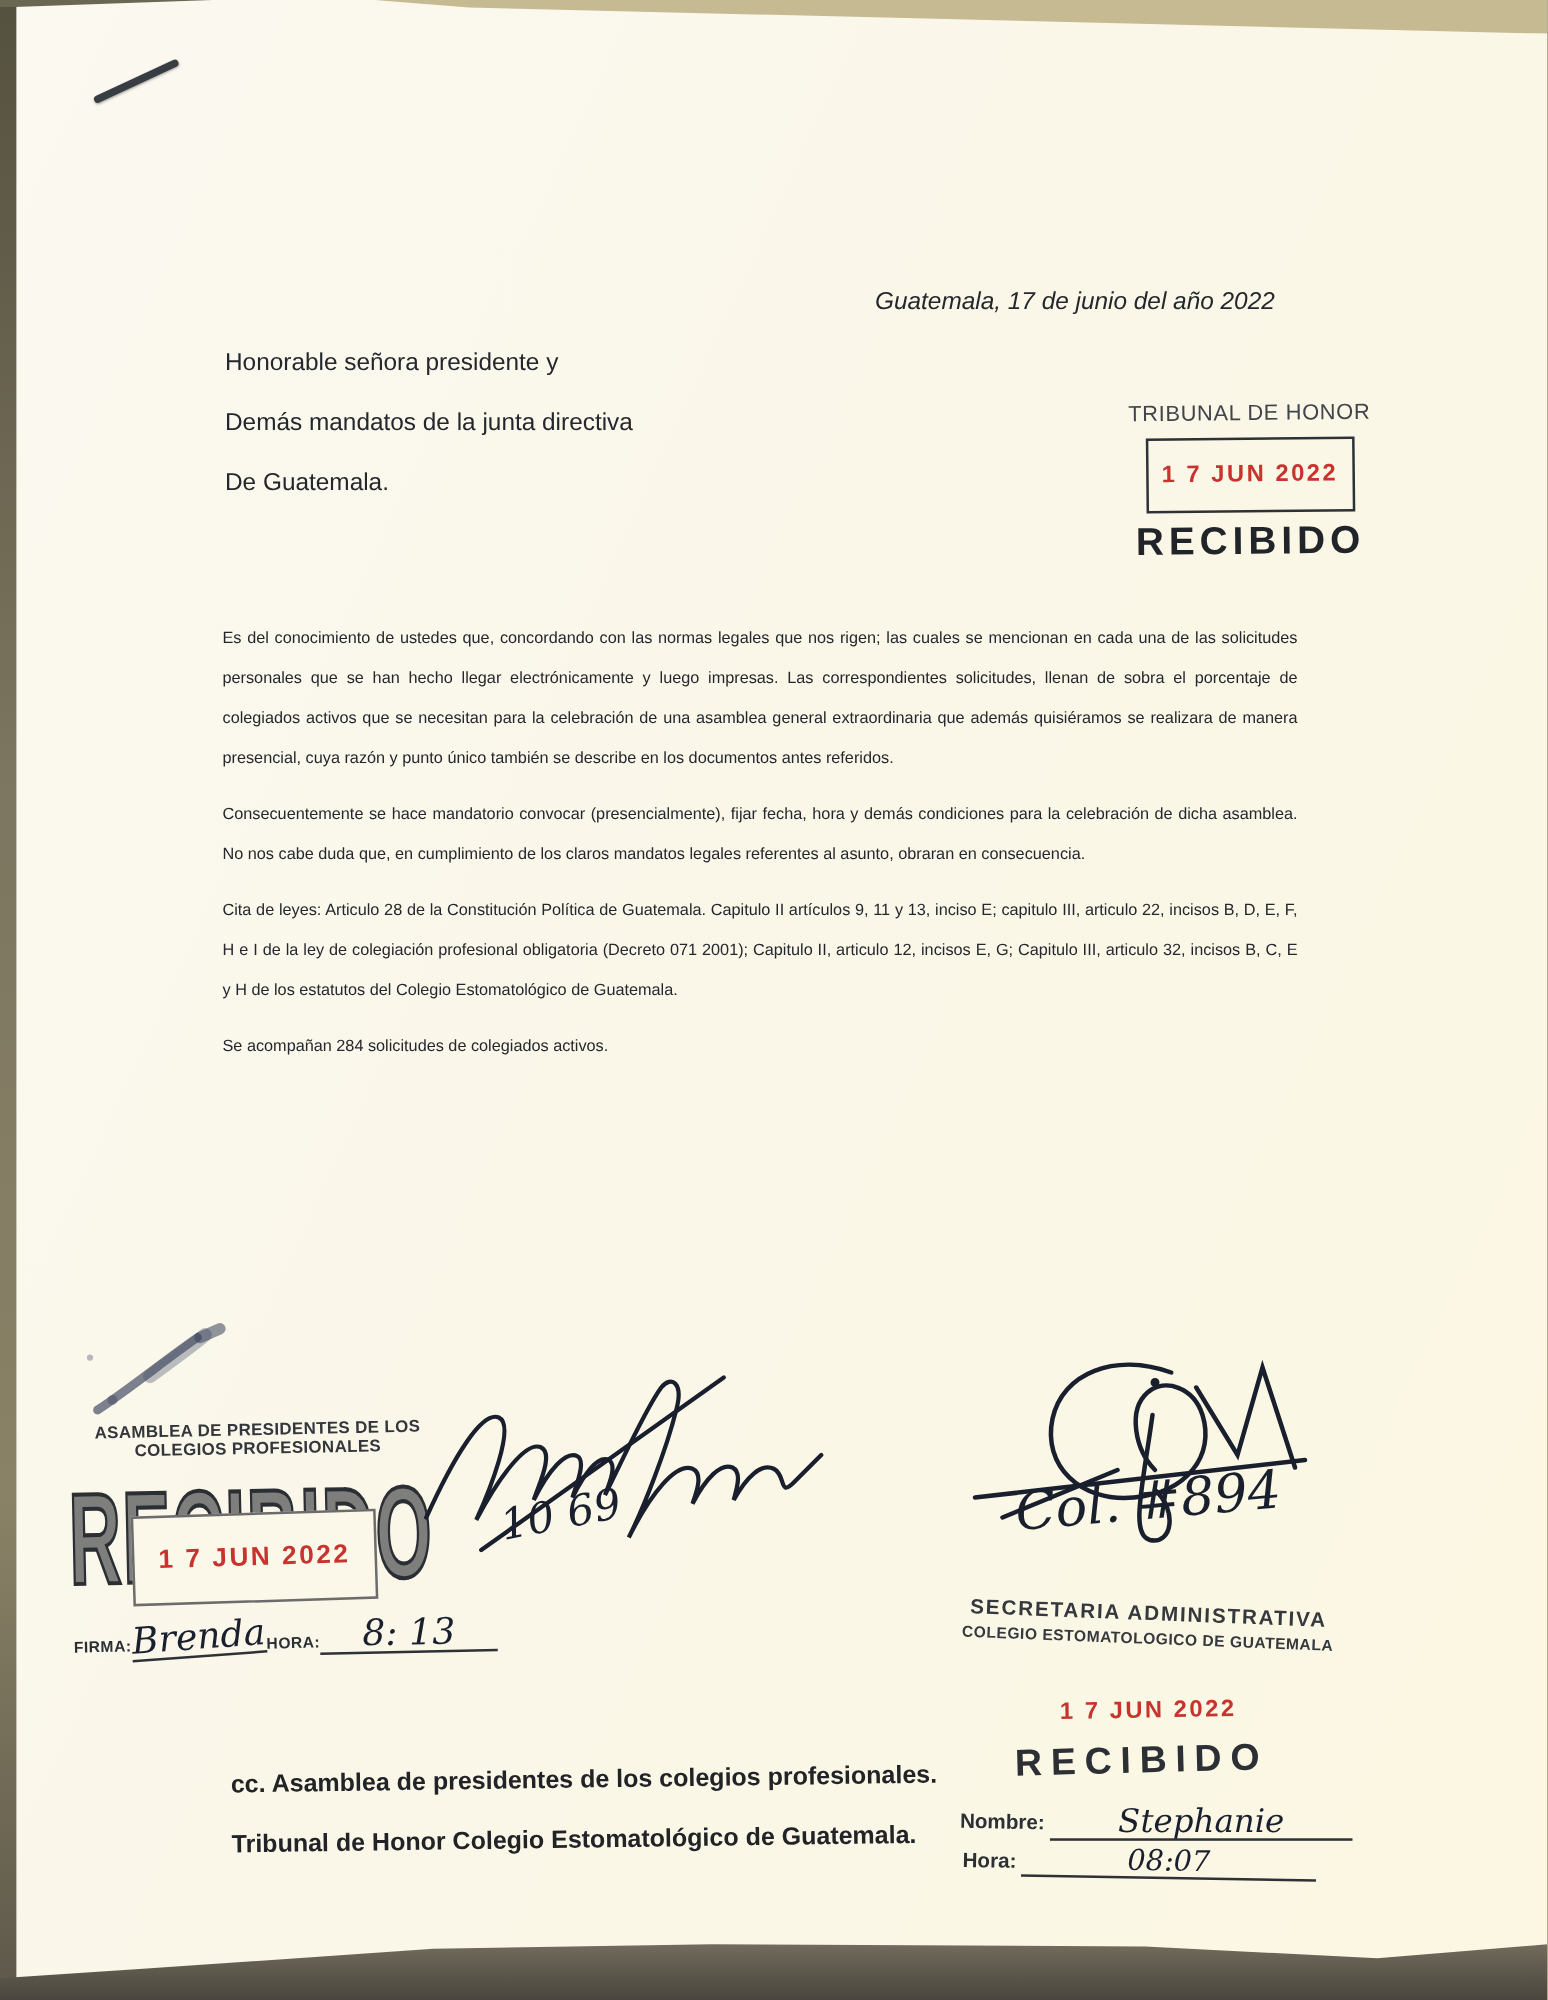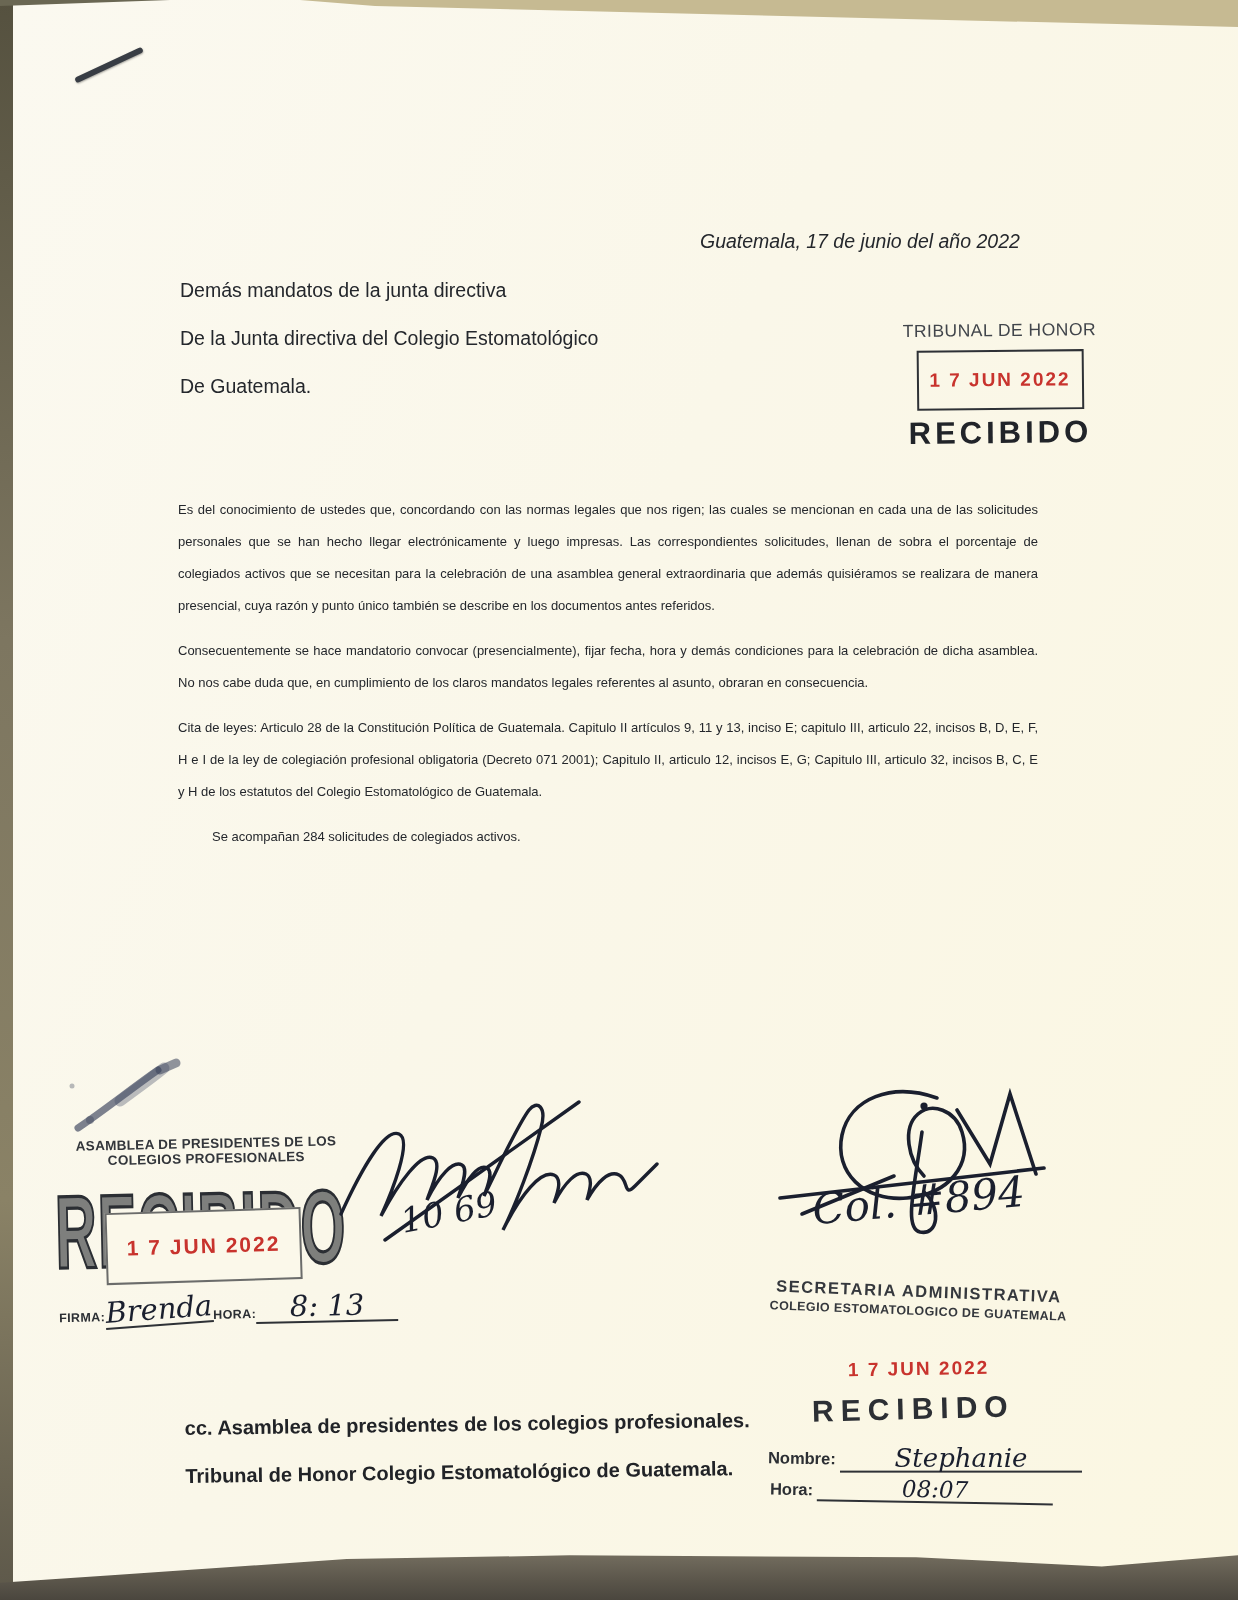--- a/index.html
+++ b/index.html
@@ -24,21 +24,21 @@
     clip-path:polygon(0 72%,9% 60%,28% 34%,46% 28%,74% 31%,89% 46%,100% 28%,100% 100%,0 100%);}
   .staple{position:absolute;left:72px;top:62px;width:74px;height:6px;border-radius:3px;
     background:#383d44;transform:rotate(-25deg);box-shadow:0 1px 2px rgba(0,0,0,.35);}
 
   
   .typed{color:#24272c;}
   .date-line{position:absolute;left:700px;top:230px;font-size:19.5px;font-style:italic;}
   .recipient{position:absolute;left:180px;top:266px;font-size:19.5px;line-height:48px;}
   .body-text{position:absolute;left:178px;top:494px;width:860px;font-size:13px;line-height:32px;text-align:justify;}
   .body-text p{margin:0 0 13px 0;}
-  .body-text p:last-child{text-align:left;margin-left:34px;}
+  .body-text p:last-child{text-align:left;}
   .cc-block{position:absolute;left:185px;top:1400px;font-size:20px;font-weight:600;line-height:48px;transform:rotate(-0.8deg);color:#212327;}
 
   
   .tribunal{position:absolute;left:880px;top:320px;width:240px;text-align:center;transform:rotate(-0.6deg);}
   .tribunal .t-title{font-size:17.5px;letter-spacing:.5px;color:#41454b;font-weight:500;}
   .tribunal .t-box{width:163px;height:56px;margin:9px auto 0;border:2.5px solid #2e3136;
     display:flex;align-items:center;justify-content:center;}
   .red-date{color:#c8332d;font-weight:700;font-size:19px;letter-spacing:2px;white-space:nowrap;}
   .tribunal .t-recibido{margin-top:5px;font-size:31px;font-weight:700;letter-spacing:4px;color:#212429;}
 
@@ -87,22 +87,22 @@
 <div class="paper"></div>
 <div class="edge-left"></div>
 <div class="edge-top"></div>
 <div class="edge-topleft"></div>
 <div class="edge-bottom"></div>
 <div class="staple"></div>
 
 <div class="typed date-line">Guatemala, 17 de junio del año 2022</div>
 
 <div class="typed recipient">
+  <div>Honorable señora presidente y</div>
   <div>Demás mandatos de la junta directiva</div>
-  <div>De la Junta directiva del Colegio Estomatológico</div>
   <div>De Guatemala.</div>
 </div>
 
 <div class="tribunal">
   <div class="t-title">TRIBUNAL DE HONOR</div>
   <div class="t-box">
     <span class="red-date">1 7 JUN 2022</span>
   </div>
   <div class="t-recibido">RECIBIDO</div>
 </div>

